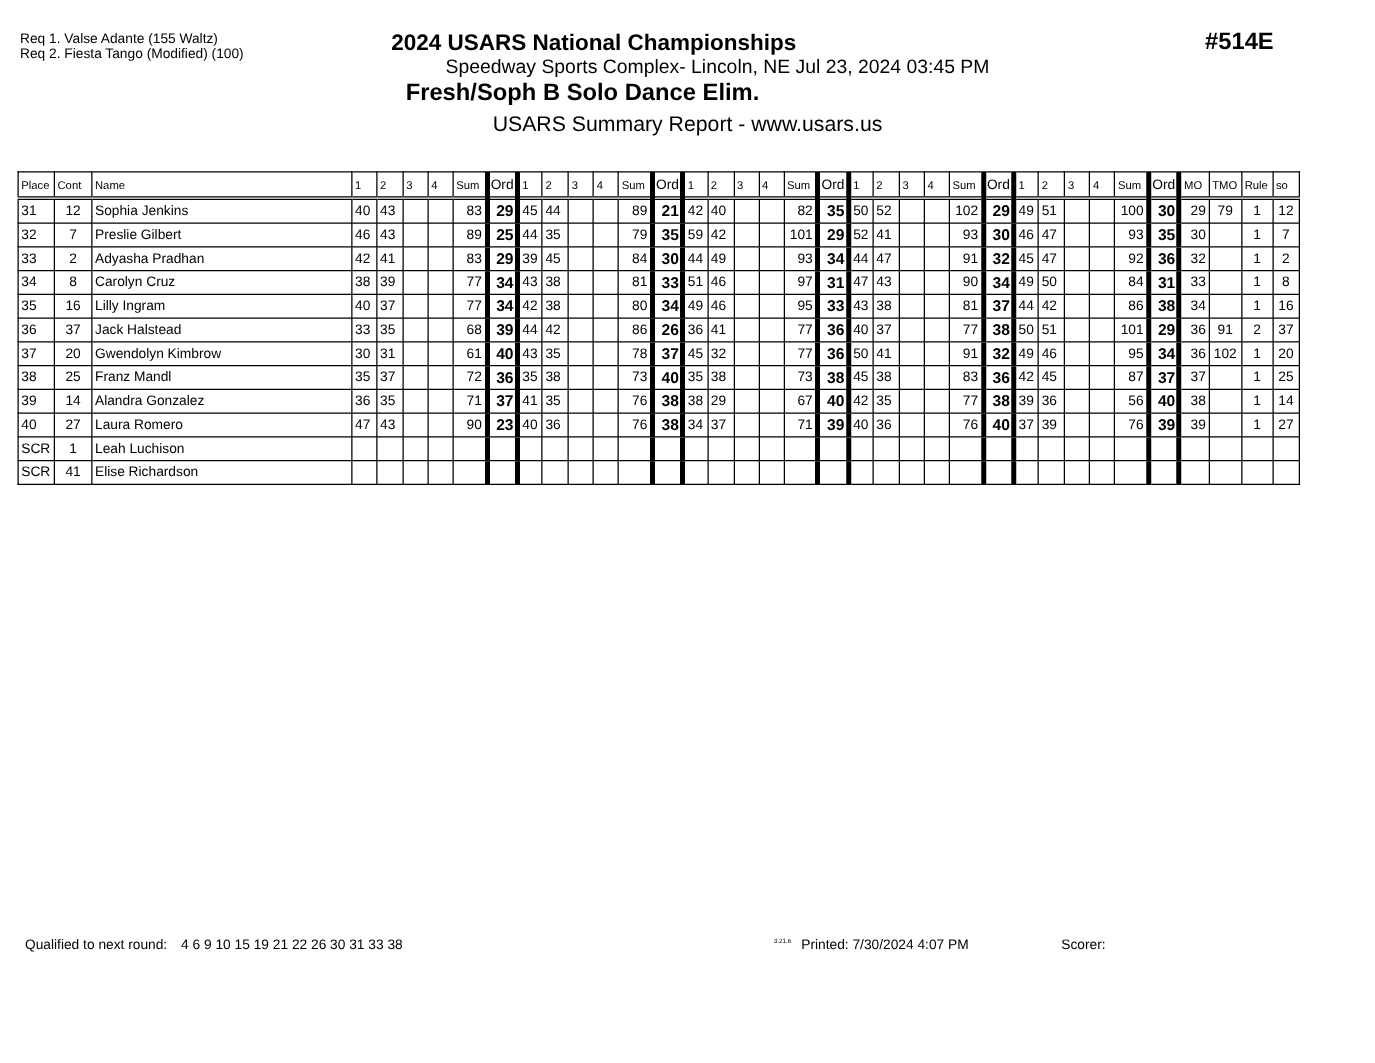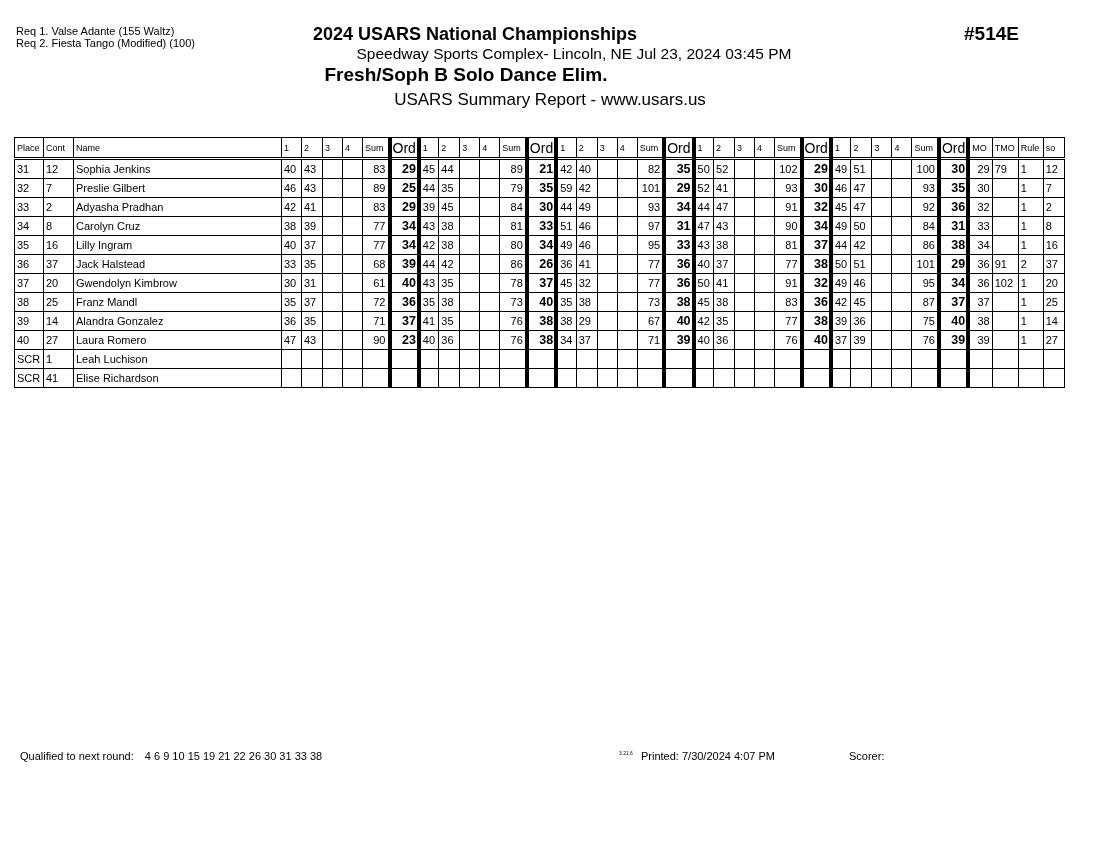--- a/index.html
+++ b/index.html
@@ -16,24 +16,24 @@
 
   table.res { position:absolute; left:14px; top:137px; border-collapse:collapse;
               font-size:11px; table-layout:fixed; }
   table.res td { border:1px solid #000; padding:0 2px; height:18px; white-space:nowrap;
                  overflow:hidden; }
   table.res tr.judges td { height:18px; font-size:11px; }
   table.res tr.judges td.blank { border:none; }
   table.res tr.colhdr td { font-size:9px; height:19px; border-bottom:3px double #000; }
   table.res td.ord { border-left:4px solid #000; border-right:4px solid #000;
                      font-weight:bold; font-size:12.5px; text-align:right; padding:0 1px; }
-  table.res tr.colhdr td.ord { font-weight:normal; font-size:14px; text-align:left; }
+  table.res tr.colhdr td.ord { font-weight:normal; font-size:11px; text-align:left; }
   table.res td.num { text-align:left; }
   table.res td.r { text-align:right; }
-  table.res td.c { }
+  table.res td.c { text-align:center; }
   .foot-q { position:absolute; left:20px; top:750px; font-size:11px; }
   .foot-q span.v { margin-left:8px; }
   .foot-ver { position:absolute; left:619px; top:750px; font-size:5px; }
   .foot-p { position:absolute; left:641px; top:750px; font-size:11px; }
   .foot-s { position:absolute; left:849px; top:750px; font-size:11px; }
 </style>
 </head>
 <body>
 
 <div class="req">
@@ -466,21 +466,21 @@
         <td class="num">42</td>
         <td class="num">35</td>
         <td class="num"></td>
         <td class="num"></td>
         <td class="r">77</td>
         <td class="ord">38</td>
         <td class="num">39</td>
         <td class="num">36</td>
         <td class="num"></td>
         <td class="num"></td>
-        <td class="r">75</td>
+        <td class="r">56</td>
         <td class="ord">40</td>
         <td class="r">38</td>
         <td class="c"></td>
         <td class="c">1</td>
         <td class="c">14</td>
       </tr>
       <tr>
         <td class="num">40</td>
         <td class="c">27</td>
         <td>Laura Romero</td>

